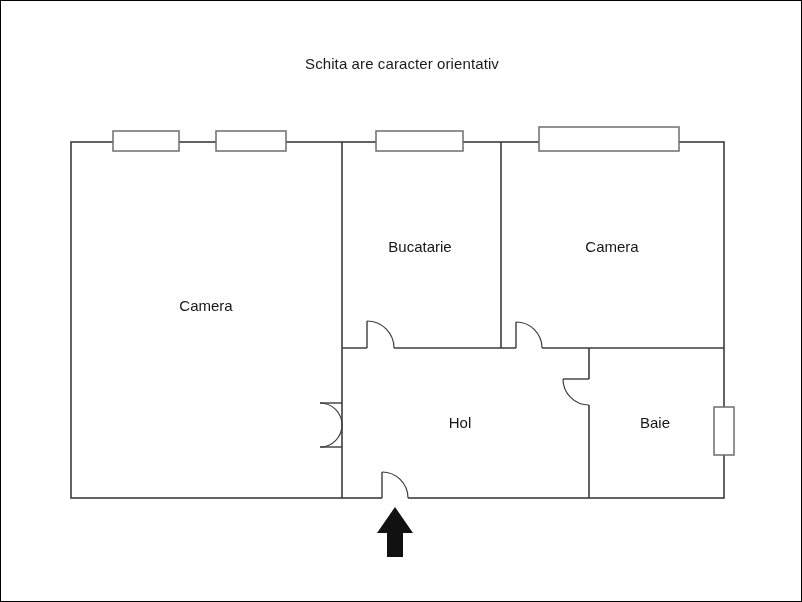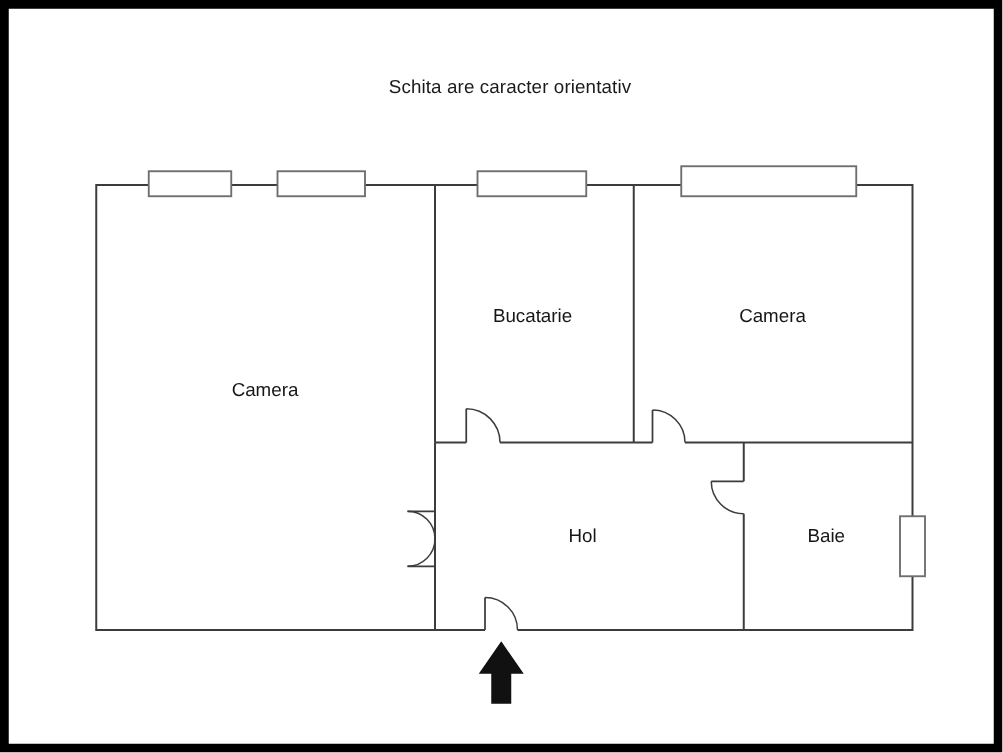--- a/index.html
+++ b/index.html
@@ -9,21 +9,21 @@
   }
   body {
     font-family: "Liberation Sans", sans-serif;
   }
   #page {
     position: relative;
     width: 802px;
     height: 602px;
     background: #ffffff;
     box-sizing: border-box;
-    border: 7px solid #000000;
+    border: 1px solid #000000;
     overflow: hidden;
   }
   #plan-title {
     position: absolute;
     left: 0;
     top: 54px;
     width: 802px;
     text-align: center;
     font-size: 15px;
     color: #1a1a1a;

